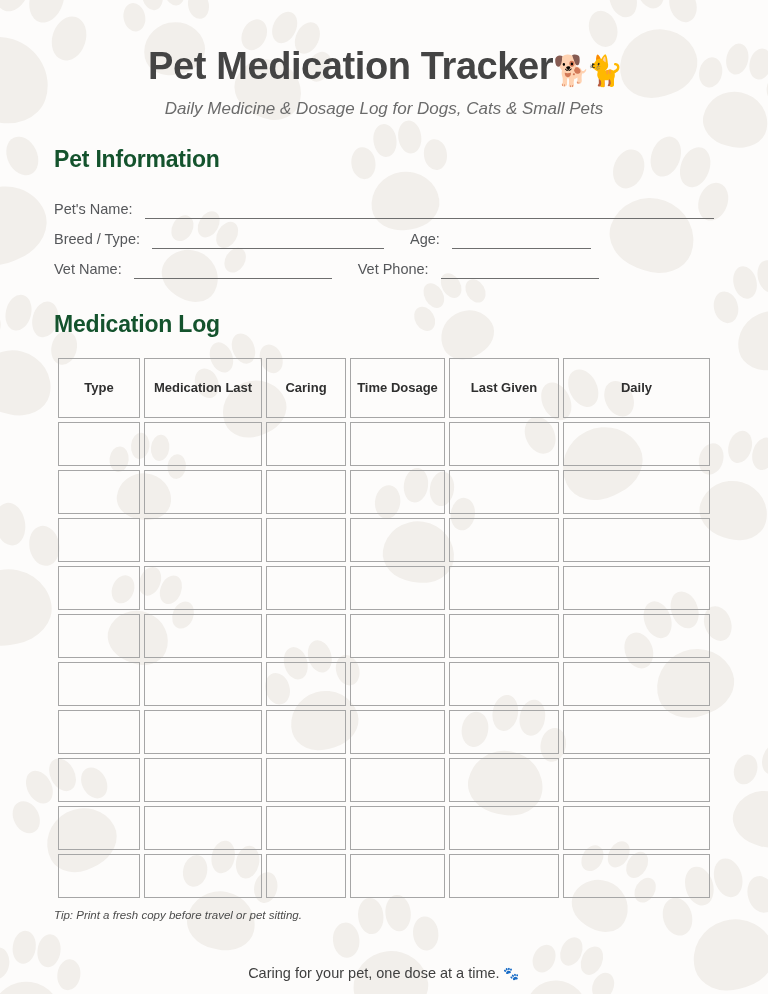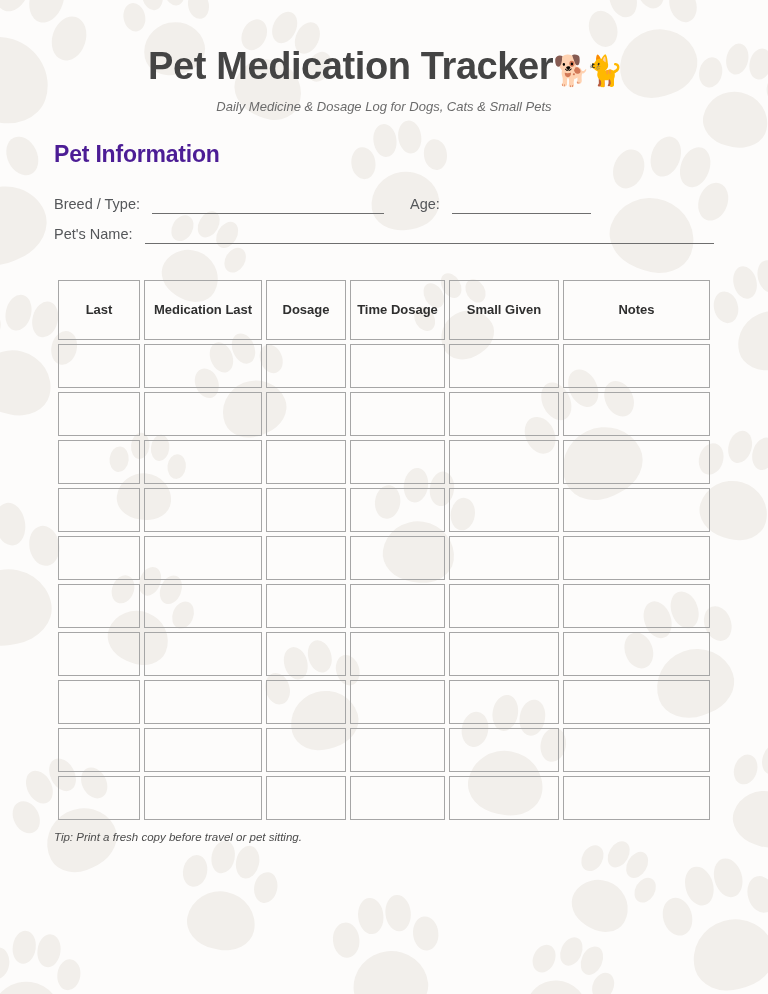--- a/index.html
+++ b/index.html
@@ -59,32 +59,32 @@
     line-height: 1.18;
     white-space: nowrap;
   }
   #title-emoji {
     font-size: 30px;
     vertical-align: -2px;
     letter-spacing: -4px;
   }
   #page-subtitle {
     margin: 10px 0 0 0;
-    font-size: 13px;
+    font-size: 17px;
     font-style: italic;
     color: #6b6b6b;
     font-weight: normal;
   }
 
   
   .section-heading {
     margin: 0;
     font-size: 23px;
     font-weight: bold;
-    color: #4c1d95;
+    color: #14532d;
     letter-spacing: -0.2px;
   }
   #pet-info-section { margin-top: 27px; }
   #med-log-section  { margin-top: 32px; }
 
   
   #pet-info-fields {
     margin-top: 16px;
   }
   .field-row {
@@ -371,54 +371,61 @@
     <h1 id="page-title"><span>Pet Medication Tracker</span><span id="title-emoji">🐕🐈</span></h1>
     <p id="page-subtitle">Daily Medicine &amp; Dosage Log for Dogs, Cats &amp; Small Pets</p>
   </header>
 
   <section id="pet-info-section">
     <h2 class="section-heading">Pet Information</h2>
 
     <div id="pet-info-fields">
 
       <div class="field-row">
+        <span class="field-label">Pet's Name:</span>
+        <span class="field-line grow"></span>
+      </div>
+
+      <div class="field-row">
         <span class="field-label">Breed / Type:</span>
         <span class="field-line line-breed"></span>
         <span class="field-label label-age">Age:</span>
         <span class="field-line line-age"></span>
       </div>
 
       <div class="field-row">
-        <span class="field-label">Pet's Name:</span>
-        <span class="field-line grow"></span>
+        <span class="field-label">Vet Name:</span>
+        <span class="field-line line-vetname"></span>
+        <span class="field-label label-vetphone">Vet Phone:</span>
+        <span class="field-line line-vetphone"></span>
       </div>
 
-
     </div>
   </section>
 
   <section id="med-log-section">
+    <h2 class="section-heading">Medication Log</h2>
 
     <table id="med-table">
       <colgroup>
         <col class="col-date">
           <col class="col-med">
           <col class="col-dosage">
         <col class="col-time">
           <col class="col-last">
           <col class="col-notes">
       </colgroup>
       <thead>
         <tr>
-            <th>Last</th>
+            <th>Type</th>
             <th>Medication Last</th>
-            <th>Dosage</th>
+            <th>Caring</th>
             <th>Time Dosage</th>
-            <th>Small Given</th>
-            <th>Notes</th>
+            <th>Last Given</th>
+            <th>Daily</th>
           </tr>
       </thead>
       <tbody id="med-table-body">
           <tr>
             <td></td>
             <td></td>
             <td></td>
             <td></td>
             <td></td>
             <td></td>
@@ -494,14 +501,17 @@
             <td></td>
             <td></td>
             <td></td>
           </tr>
         </tbody>
     </table>
 
     <p id="tip-note">Tip: Print a fresh copy before travel or pet sitting.</p>
   </section>
 
+  <div id="footer-tagline"><span>Caring for your pet, one dose at a time.</span>
+    <span id="footer-paw-icon">🐾</span>
+  </div>
 
 </div>
 
 </body></html>

